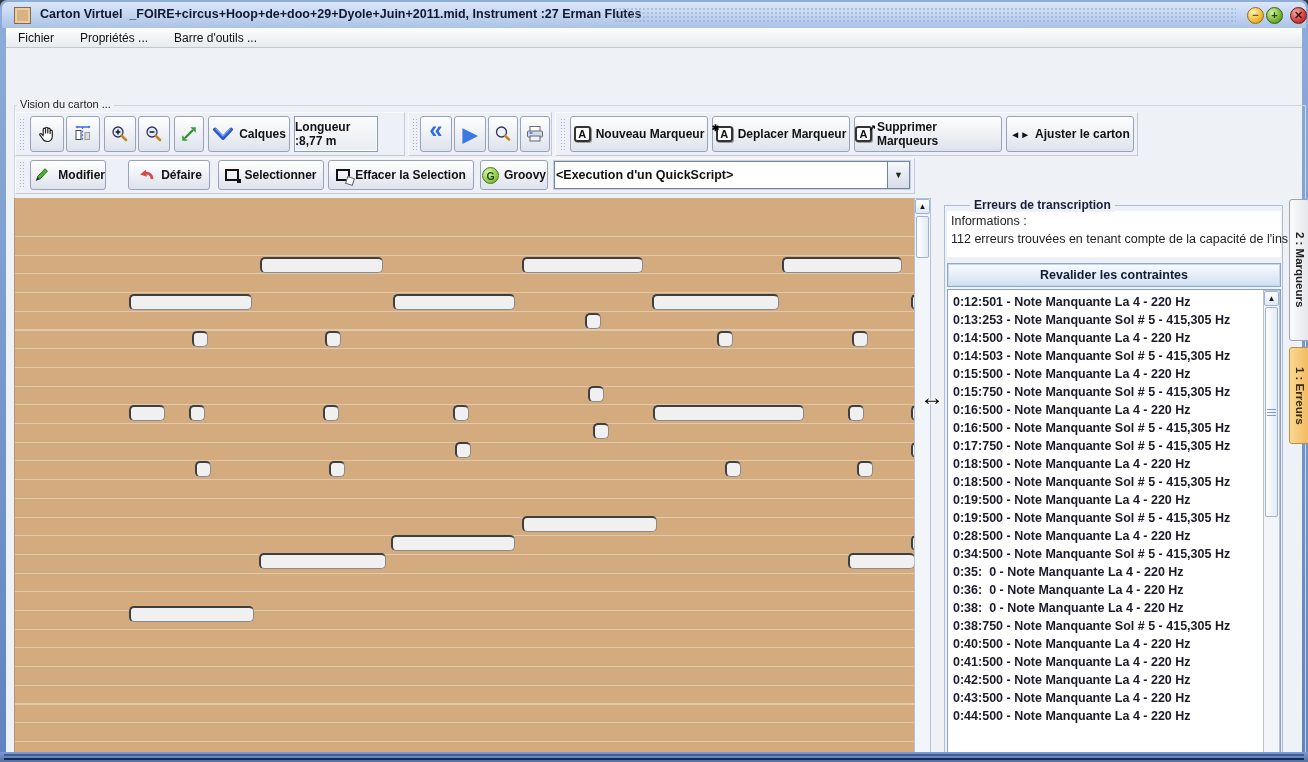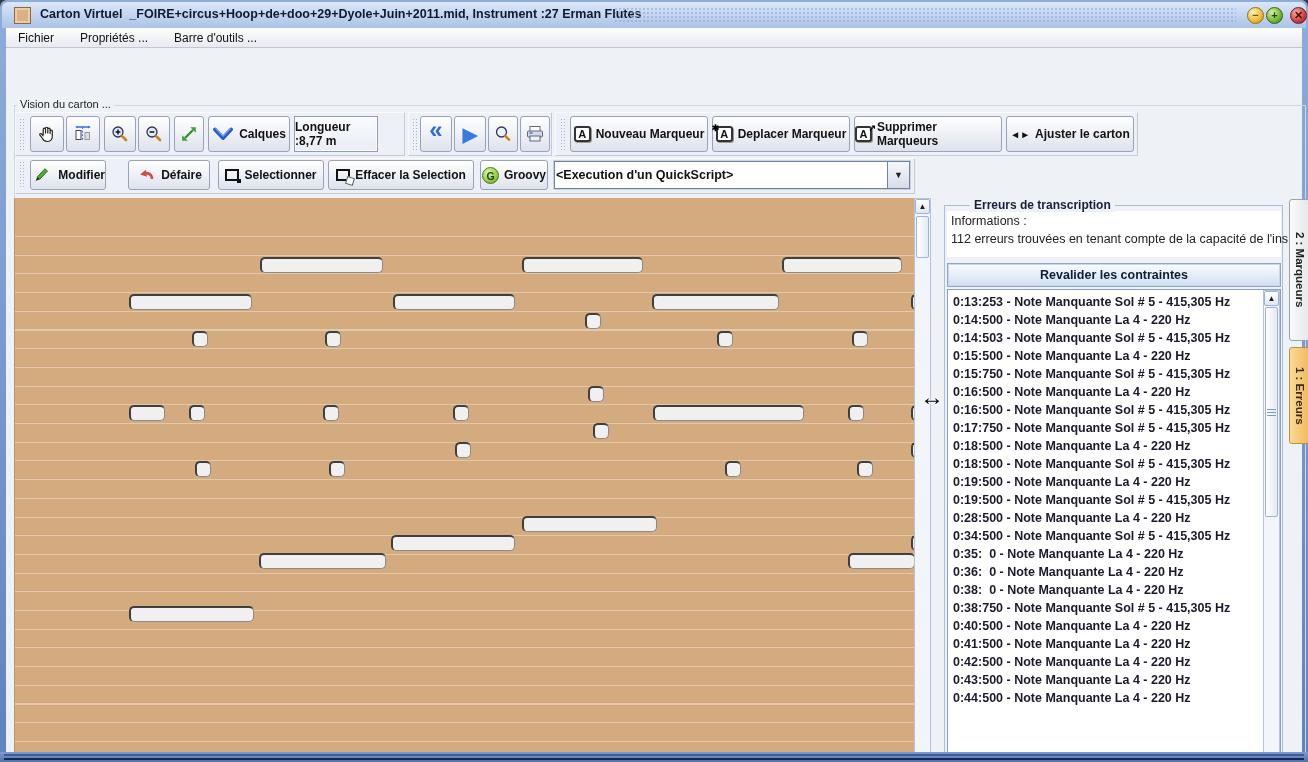--- a/index.html
+++ b/index.html
@@ -318,20 +318,21 @@
     <div id="split-cursor">↔</div>
 
     <div id="errors-group"></div>
     <div id="errors-title">Erreurs de transcription</div>
     <div id="info-box"></div>
     <div id="info-label">Informations :</div>
     <div id="info-text">112 erreurs trouvées en tenant compte de la capacité de l'ins</div>
     <div class="bigbtn" id="revalider-btn">Revalider les contraintes</div>
 
     <div id="error-list">
+        <div>0:12:501 - Note Manquante La 4 - 220 Hz</div>
         <div>0:13:253 - Note Manquante Sol # 5 - 415,305 Hz</div>
         <div>0:14:500 - Note Manquante La 4 - 220 Hz</div>
         <div>0:14:503 - Note Manquante Sol # 5 - 415,305 Hz</div>
         <div>0:15:500 - Note Manquante La 4 - 220 Hz</div>
         <div>0:15:750 - Note Manquante Sol # 5 - 415,305 Hz</div>
         <div>0:16:500 - Note Manquante La 4 - 220 Hz</div>
         <div>0:16:500 - Note Manquante Sol # 5 - 415,305 Hz</div>
         <div>0:17:750 - Note Manquante Sol # 5 - 415,305 Hz</div>
         <div>0:18:500 - Note Manquante La 4 - 220 Hz</div>
         <div>0:18:500 - Note Manquante Sol # 5 - 415,305 Hz</div>

